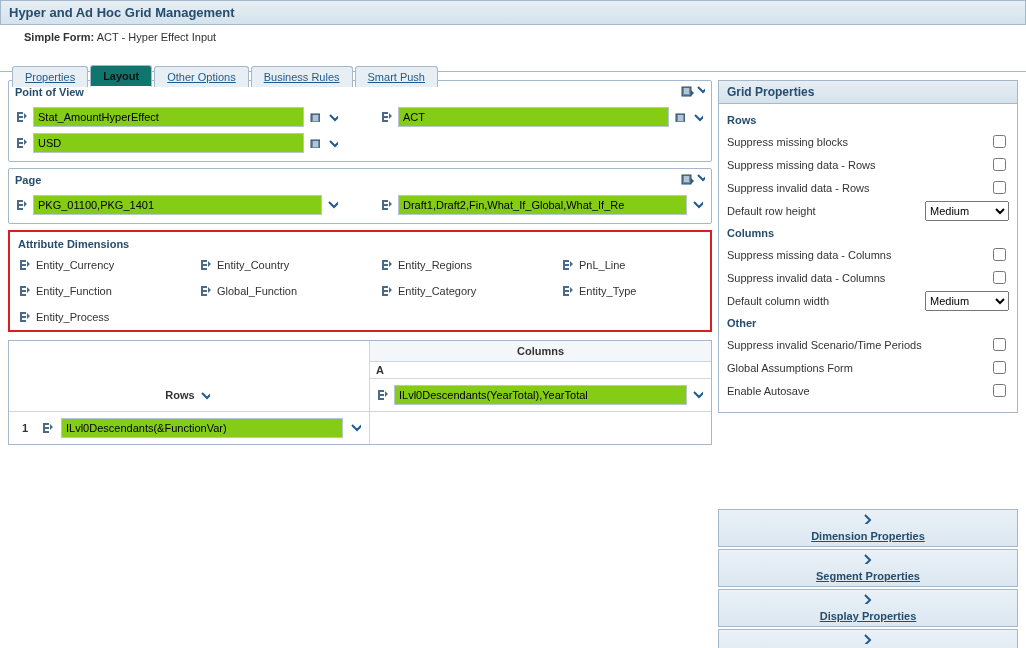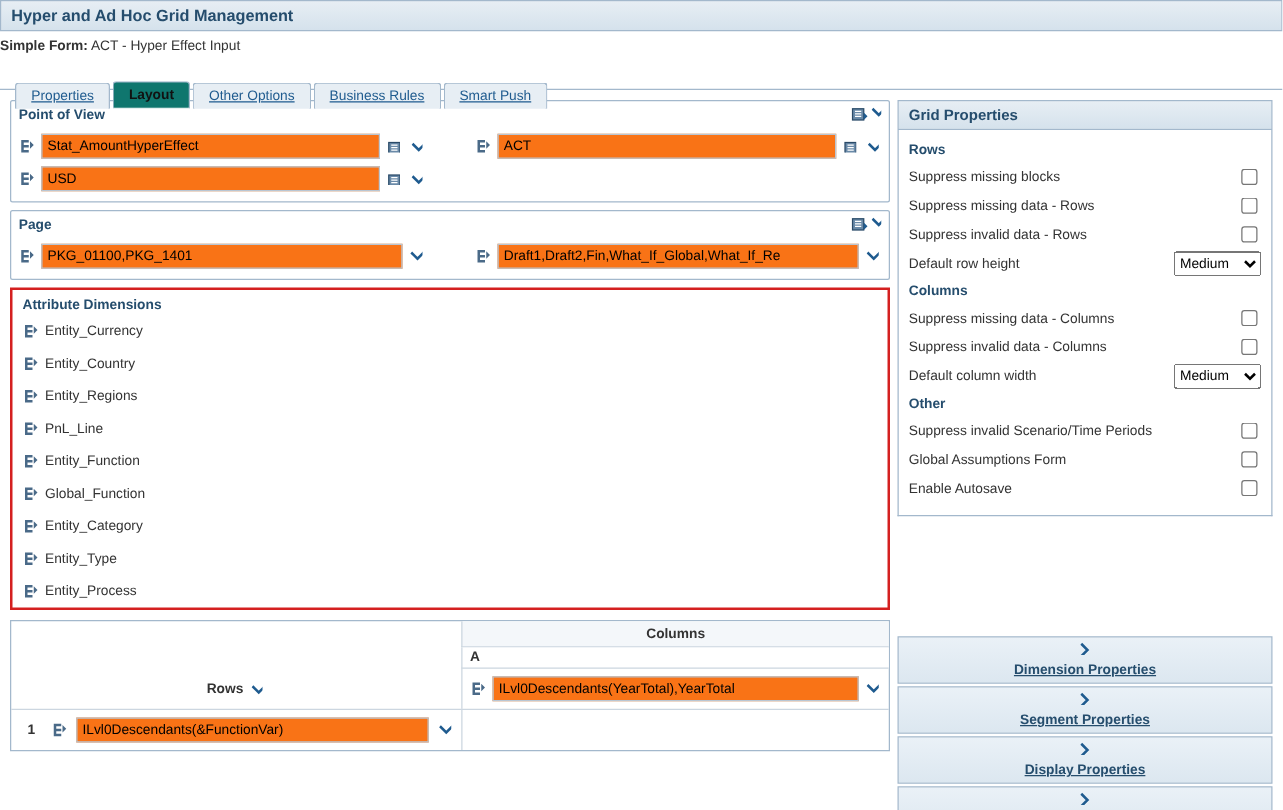--- a/index.html
+++ b/index.html
@@ -15,21 +15,21 @@
   }
   .header-bar {
     background: linear-gradient(#e7eef4, #d5e2ec);
     border: 1px solid #a3b8cc;
     padding: 4px 8px;
     font-size: 13px;
     font-weight: bold;
     color: #254d6d;
   }
   .subheader {
-    padding: 6px 0;
+    padding: 6px 24px;
     font-size: 11px;
   }
   .subheader b { font-weight: bold; }
   .tabs {
     display: flex;
     align-items: flex-end;
     border-bottom: 1px solid #a3b8cc;
     padding-left: 12px;
     gap: 0;
   }
@@ -87,40 +87,40 @@
     width: 14px; height: 14px; flex: 0 0 14px;
     display: inline-flex; align-items: center; justify-content: center;
   }
   .tree-icon svg { width: 14px; height: 14px; }
   .dim-input {
     flex: 1;
     border: 1px solid #b8c6d4;
     height: 20px;
     padding: 0 4px;
     font-size: 11px;
-    background: #f97316;
+    background: #84cc16;
   }
   .arrow-btn {
     width: 14px; height: 14px;
     display: inline-flex; align-items: center; justify-content: center;
     cursor: pointer;
   }
   .arrow-btn svg { width: 10px; height: 10px; }
   .arrow-down-blue { color: #1f5b8f; }
   .panel-top-icon { color: #1f5b8f; display:flex; align-items:center; gap:2px;}
   .panel-top-icon svg { width:14px; height:14px; }
   .attr-panel {
     border: 2px solid #d42020;
     padding: 6px 8px;
     margin-bottom: 8px;
   }
   .attr-title { color: #254d6d; font-weight: bold; margin-bottom: 8px; }
   .attr-grid {
     display: grid;
-    grid-template-columns: 1fr;
+    grid-template-columns: 1fr 1fr 1fr 1fr;
     gap: 12px 40px;
   }
   .attr-item { display: flex; align-items: center; gap: 4px; }
   .rc-wrap {
     border: 1px solid #a3b8cc;
     display: grid;
     grid-template-columns: 360px 1fr;
   }
   .rc-head {
     text-align: center;
@@ -154,21 +154,21 @@
   }
   .props-body {
     border: 1px solid #a3b8cc;
     border-top: none;
     padding: 6px 8px 10px 8px;
     margin-bottom: 6px;
   }
   .props-subhead { font-weight: bold; color: #254d6d; margin: 4px 0 4px 0; }
   .prop-row { display:flex; justify-content:space-between; align-items:center; padding: 2px 0; }
   .prop-row input[type=checkbox]{ width:13px; height:13px; }
-  .prop-row select { font-size:11px; height:20px; width:70px; }
+  .prop-row select { font-size:11px; height:20px; width:84px; }
   .acc {
     background: linear-gradient(#eaf1f7,#dce7f0);
     border: 1px solid #a3b8cc;
     padding: 4px 8px;
     color: #254d6d;
     font-weight: bold;
     display:flex; align-items:center; gap:6px;
     margin-bottom: 2px;
     cursor: pointer;
     flex-direction: column;

